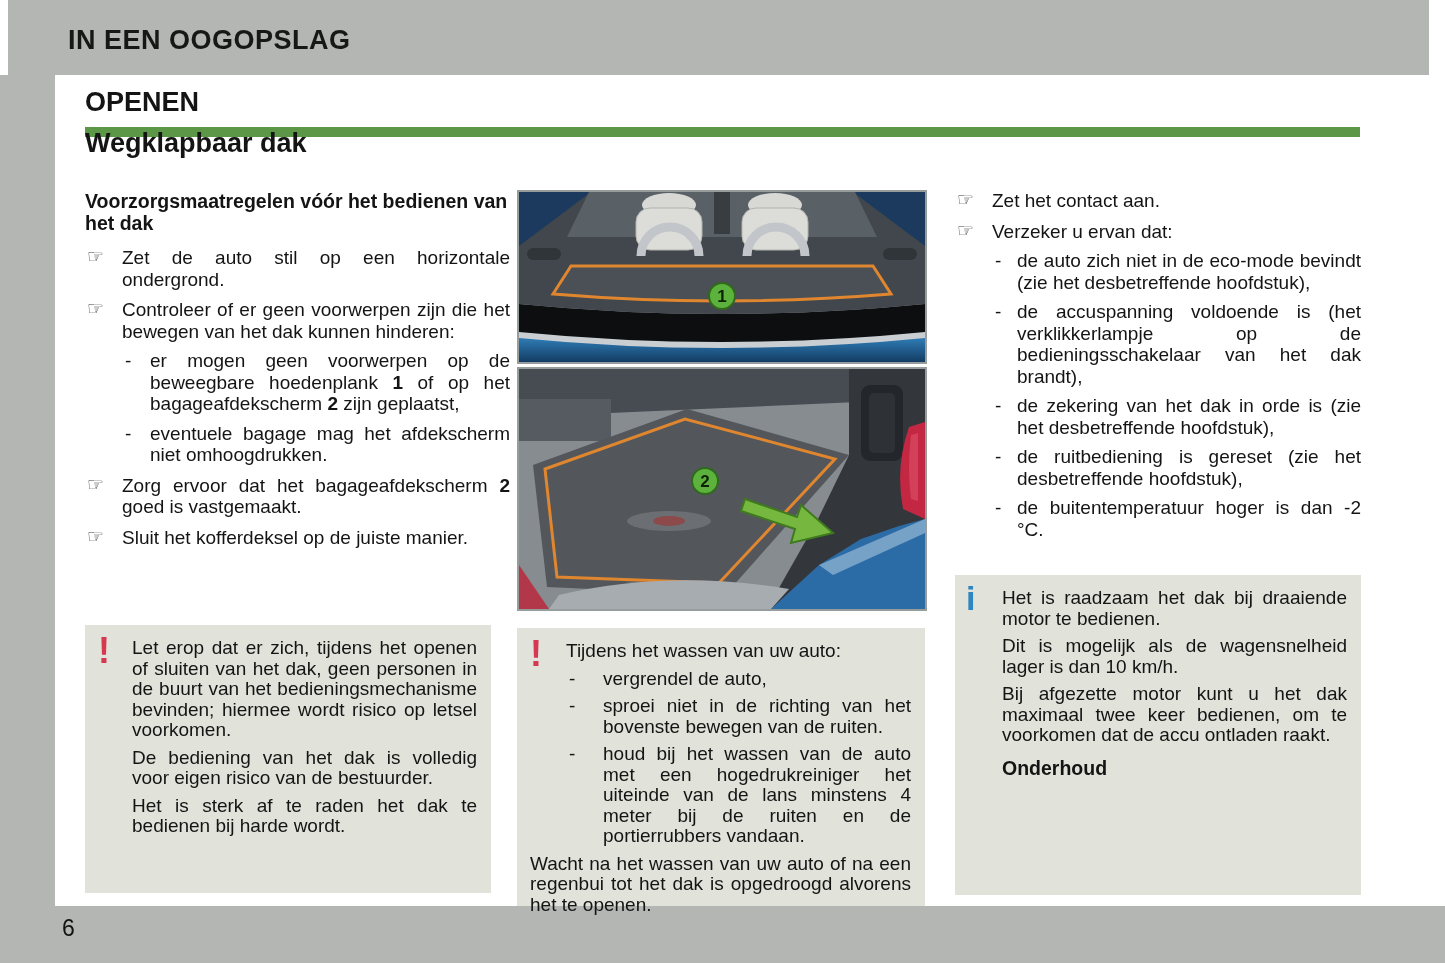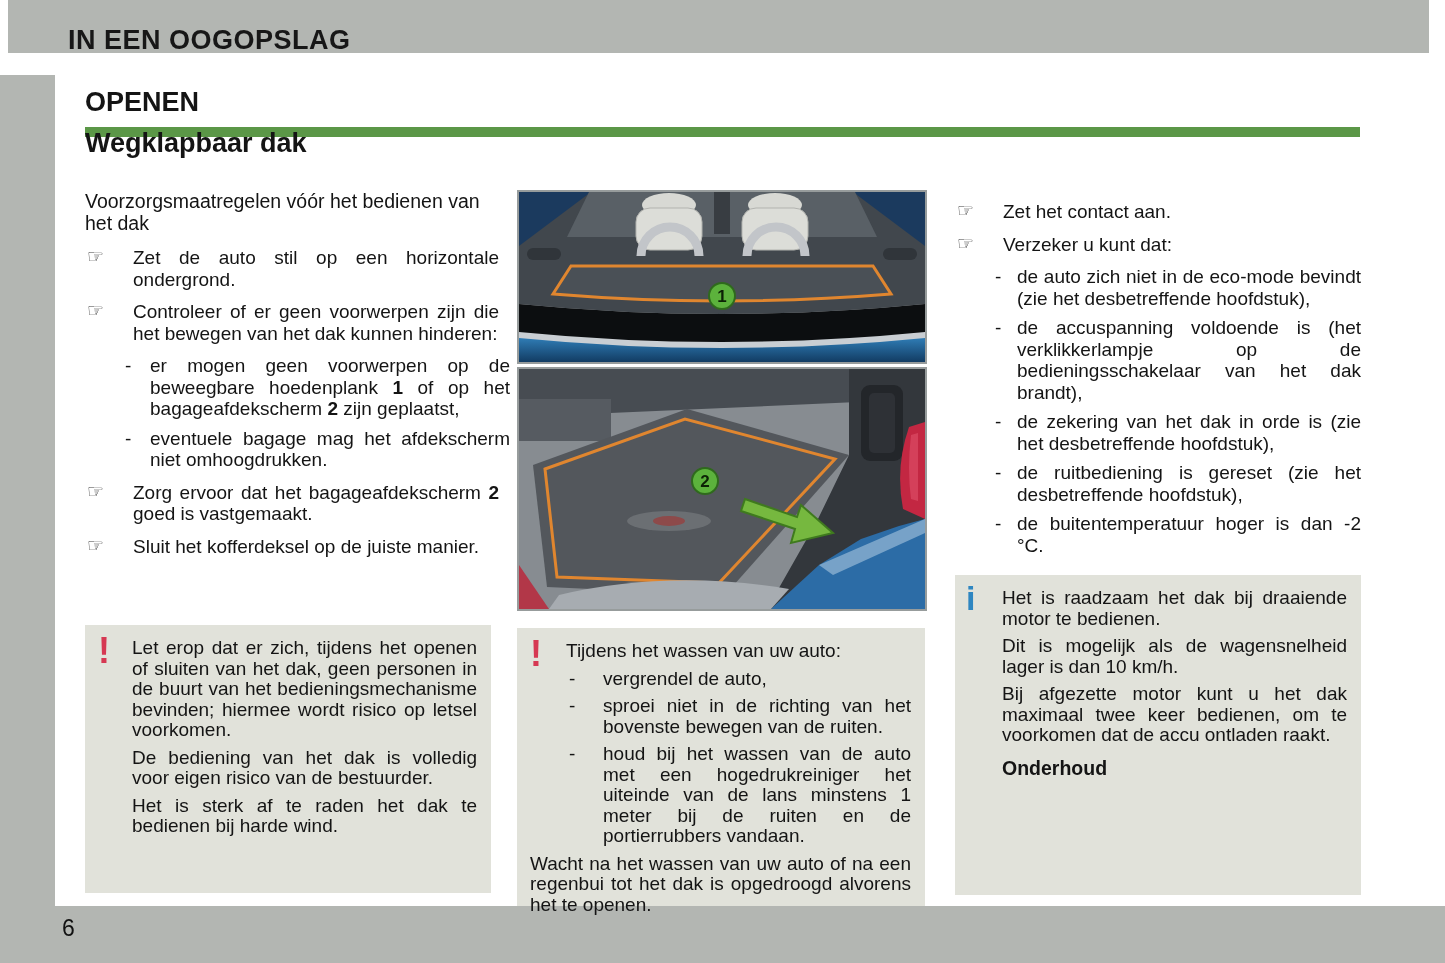--- a/index.html
+++ b/index.html
@@ -2,40 +2,40 @@
 <html><head>
 <meta charset="utf-8">
 <style>
   html,body { margin:0; padding:0; }
   body {
     width:1445px; height:963px; position:relative; overflow:hidden;
     background:#ffffff; color:#141414;
     font-family:"Liberation Sans", sans-serif;
   }
   
-  .band-top { position:absolute; left:8px; top:0; right:16px; height:53px; background:#b3b6b2; }
+  .band-top { position:absolute; left:8px; top:0; right:16px; height:75px; background:#b3b6b2; }
   .band-title { position:absolute; left:60px; top:25px; font-size:27px; font-weight:bold; letter-spacing:0.5px; color:#171717; }
   .left-strip { position:absolute; left:0; top:75px; width:55px; bottom:0; background:#b3b6b2; }
   .band-bottom { position:absolute; left:0; right:0; bottom:0; height:57px; background:#b3b6b2; }
   .page-number { position:absolute; left:62px; top:9px; font-size:23px; color:#111; }
 
   
   .section-title { position:absolute; left:85px; top:87px; font-size:27px; font-weight:bold; }
   .green-bar { position:absolute; left:85px; top:127px; width:1275px; height:10px; background:#5b9747; }
   .subsection-title { position:absolute; left:85px; top:128px; font-size:27px; font-weight:bold; }
 
   
   .col { position:absolute; top:190px; font-size:19px; line-height:21.5px; text-align:justify; }
   #col-left { left:85px; width:425px; }
   #col-right { left:955px; width:406px; }
-  .col-heading { font-size:19.5px; font-weight:normal; margin:0 0 13px 0; line-height:22px; text-align:left; }
+  .col-heading { font-size:19.5px; font-weight:bold; margin:0 0 13px 0; line-height:22px; text-align:left; }
   .hand-item { position:relative; padding-left:37px; margin-bottom:9px; }
   .hand-item > .hand { position:absolute; left:2px; top:-1px; font-size:19px; color:#3c3c3c;
     font-family:"DejaVu Sans", sans-serif; }
-  .hand-item p { margin:11px; }
+  .hand-item p { margin:0; }
   .dash-list { margin-top:8px; }
   .dash-item { position:relative; padding-left:28px; margin-bottom:8px; }
   .dash-item > .dash { position:absolute; left:3px; top:0; }
   .dash-item p { margin:0; }
   #col-right .dash-item { padding-left:25px; }
 
   
   .figure { position:absolute; left:517px; top:190px; width:410px; }
   .photo { border:2px solid #979c9c; background:#777; box-sizing:border-box; width:410px; }
   .photo svg { display:block; }
@@ -164,21 +164,21 @@
 
 <div class="col" id="col-right">
 
   <div class="hand-item">
     <span class="hand">☞</span>
     <p>Zet het contact aan.</p>
   </div>
 
   <div class="hand-item">
     <span class="hand">☞</span>
-    <p>Verzeker u kunt dat:</p>
+    <p>Verzeker u ervan dat:</p>
     <div class="dash-list">
       <div class="dash-item">
         <span class="dash">-</span>
         <p>de auto zich niet in de eco-mode bevindt (zie het desbetreffende hoofdstuk),</p>
       </div>
       <div class="dash-item">
         <span class="dash">-</span>
         <p>de accuspanning voldoende is (het verklikkerlampje op de bedieningsschakelaar van het dak brandt),</p>
       </div>
       <div class="dash-item">
@@ -195,39 +195,39 @@
       </div>
     </div>
   </div>
 </div>
 
 <div class="graybox" id="box-left">
   <span class="box-icon-warn">!</span>
   <div class="box-body">
     <p>Let erop dat er zich, tijdens het openen of sluiten van het dak, geen personen in de buurt van het bedieningsmechanisme bevinden; hiermee wordt risico op letsel voorkomen.</p>
     <p>De bediening van het dak is volledig voor eigen risico van de bestuurder.</p>
-    <p>Het is sterk af te raden het dak te bedienen bij harde wind.</p>
+    <p>Het is sterk af te raden het dak te bedienen bij harde wordt.</p>
   </div>
 </div>
 
 <div class="graybox" id="box-mid">
   <span class="box-icon-warn">!</span>
   <div class="box-body">
     <p>Tijdens het wassen van uw auto:</p>
     <div class="dash-item">
       <span class="dash">-</span>
       <p>vergrendel de auto,</p>
     </div>
     <div class="dash-item">
       <span class="dash">-</span>
       <p>sproei niet in de richting van het bovenste bewegen van de ruiten.</p>
     </div>
     <div class="dash-item">
       <span class="dash">-</span>
-      <p>houd bij het wassen van de auto met een hogedrukreiniger het uiteinde van de lans minstens 1 meter bij de ruiten en de portierrubbers vandaan.</p>
+      <p>houd bij het wassen van de auto met een hogedrukreiniger het uiteinde van de lans minstens 4 meter bij de ruiten en de portierrubbers vandaan.</p>
     </div>
   </div>
   <p class="outro">Wacht na het wassen van uw auto of na een regenbui tot het dak is opgedroogd alvorens het te openen.</p>
 </div>
 
 <div class="graybox" id="box-right">
   <span class="box-icon-info">i</span>
   <div class="box-body">
     <p>Het is raadzaam het dak bij draaiende motor te bedienen.</p>
     <p>Dit is mogelijk als de wagensnelheid lager is dan 10 km/h.</p>

